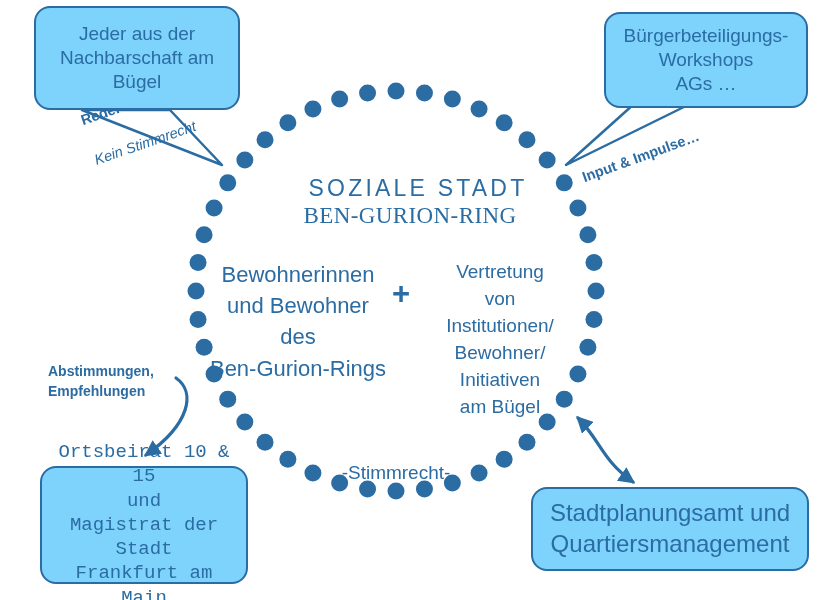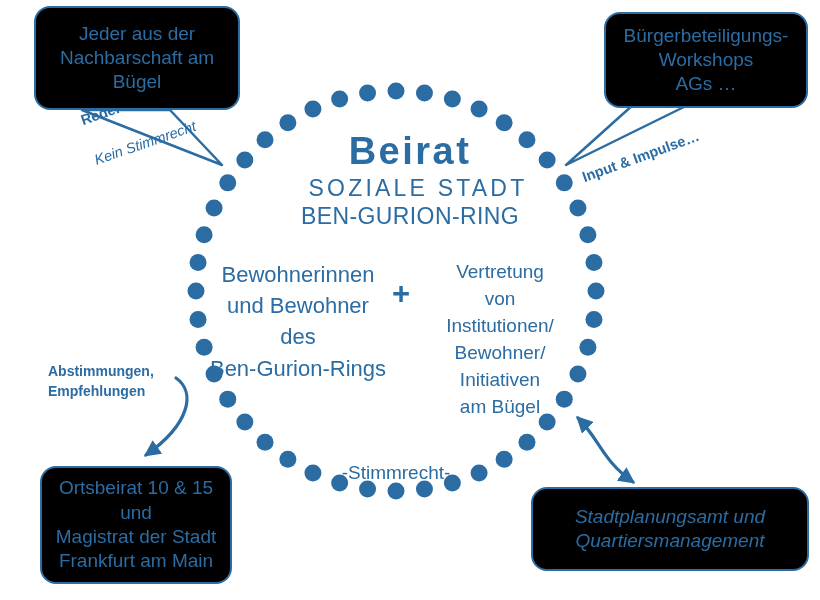--- a/index.html
+++ b/index.html
@@ -22,52 +22,52 @@
     overflow:visible;
   }
   .txt{ position:absolute; color:#2b6ca3; }
 
   
   .bubble{
     position:absolute;
     box-sizing:border-box;
     border:2.5px solid #2b6ca3;
     border-radius:16px;
-    background:#000000;
+    background:#7dd3fc;
     display:flex;
     align-items:center;
     justify-content:center;
     text-align:center;
     color:#2b6ca3;
     line-height:1.28;
     z-index:4;
   }
   .bubble .inner{ padding:4px 10px; white-space:pre-line; }
 
   #bubble-neighbourhood{ left:34px;  top:6px;   width:206px; height:104px; font-size:19px; }
   #bubble-workshops{     left:604px; top:12px;  width:204px; height:96px;  font-size:19px; }
-  #box-ortsbeirat{       left:40px;  top:466px; width:192px; height:118px; font-size:19px; }
-  #box-stadtplanung{     left:531px; top:487px; width:278px; height:84px;  font-size:19px;font-style:italic; }
+  #box-ortsbeirat{       left:40px;  top:466px; width:208px; height:118px; font-size:19px;font-family:Liberation Mono, monospace; }
+  #box-stadtplanung{     left:531px; top:487px; width:278px; height:84px;  font-size:24px; }
 
   
   #title-main{
     left:0; right:0; top:130px; width:820px;
     text-align:center;
     font-size:38px; font-weight:bold;
     letter-spacing:2.5px;
   }
   #title-sub1{
     left:0; right:0; top:175px; width:812px;
     text-align:center;
     font-size:23px; letter-spacing:3.2px;padding-left:12px;
   }
   #title-sub2{
     left:0; right:0; top:203px; width:820px;
     text-align:center;
-    font-size:23px; letter-spacing:0.4px;
+    font-size:23px; letter-spacing:0.4px;font-family:Liberation Serif, serif;
   }
   #col-left{
     left:206px; top:259px; width:184px;
     text-align:center; font-size:22px; line-height:1.42;
     white-space:pre-line;
   }
   #col-right{
     left:420px; top:259px; width:160px;
     text-align:center; font-size:19px; line-height:1.42;
     white-space:pre-line;
@@ -206,21 +206,20 @@
 und
 Magistrat der Stadt
 Frankfurt am Main</span>
   </div>
 
   <div class="bubble" id="box-stadtplanung">
     <span class="inner">Stadtplanungsamt und
 Quartiersmanagement</span>
   </div>
 
-  <div class="txt" id="title-main">Beirat</div>
   <div class="txt" id="title-sub1">SOZIALE STADT</div>
   <div class="txt" id="title-sub2">BEN-GURION-RING</div>
 
   <div class="txt" id="col-left">Bewohnerinnen
 und Bewohner
 des
 Ben-Gurion-Rings</div>
   <div class="txt" id="plus-sign">+</div>
   <div class="txt" id="col-right">Vertretung
 von

